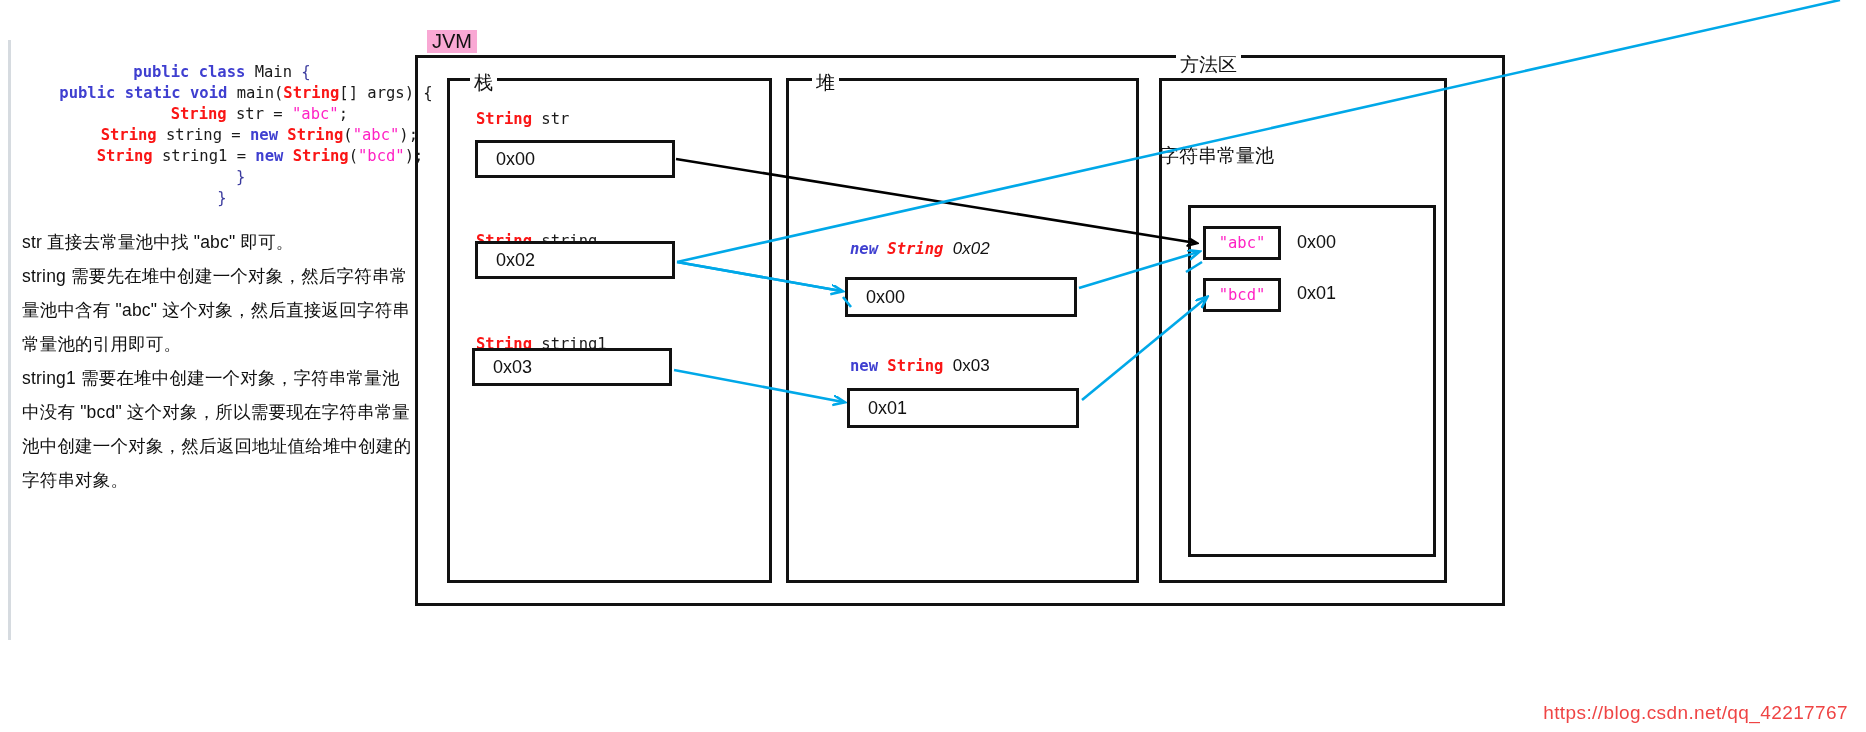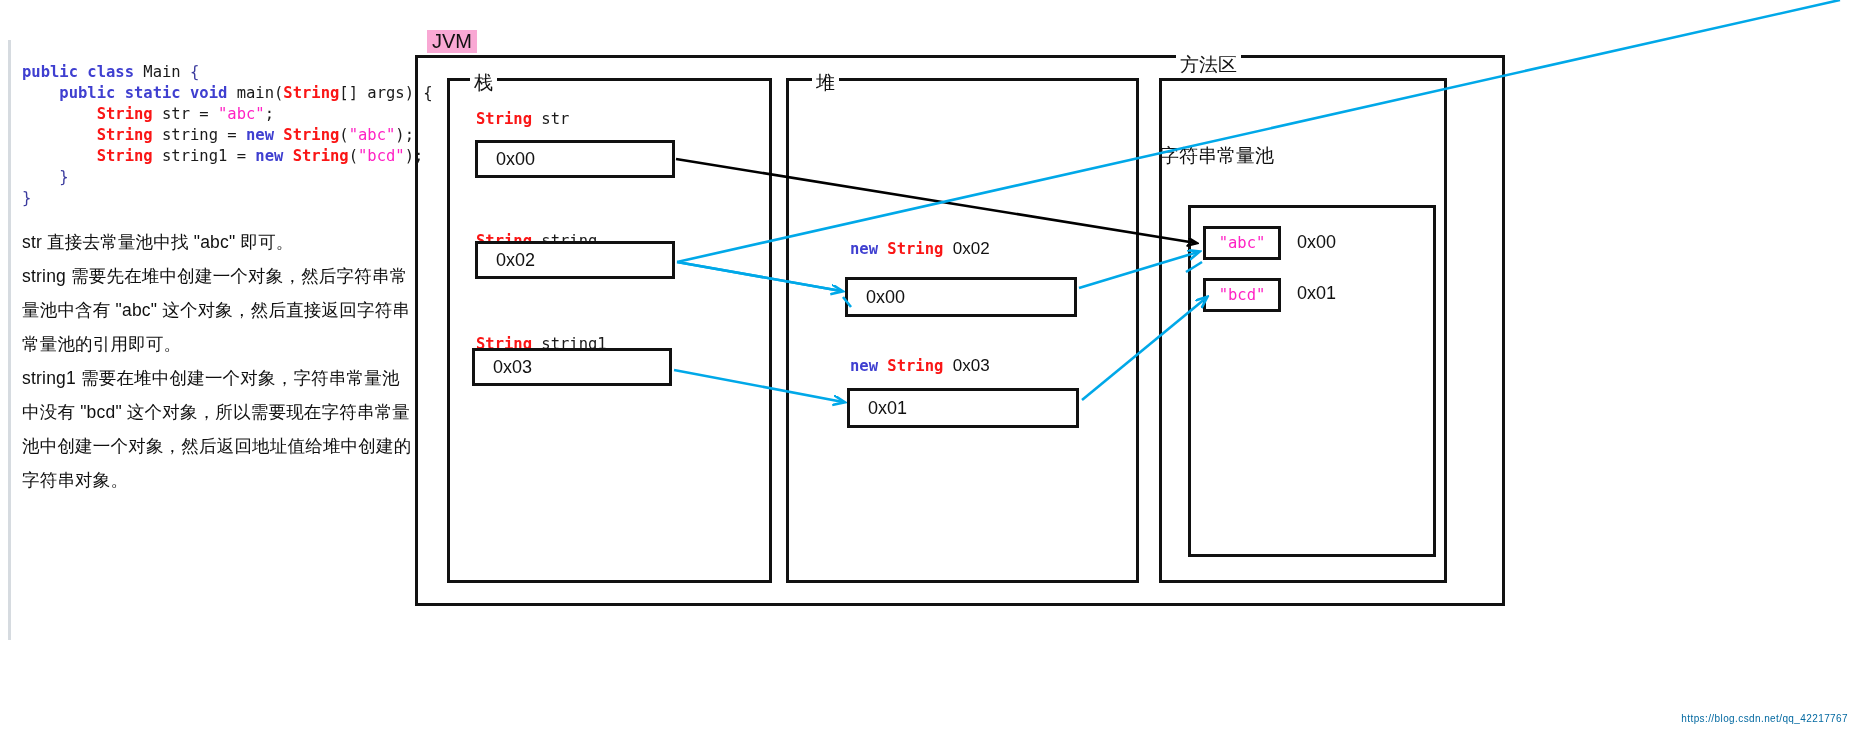--- a/index.html
+++ b/index.html
@@ -31,20 +31,21 @@
   .code-block {
     position: absolute;
     left: 22px;
     top: 62px;
     width: 400px;
     font-family: "DejaVu Sans Mono", "Liberation Mono", monospace;
     font-size: 15.5px;
     line-height: 21px;
     white-space: pre;
     color: #1a1a1a;
+    text-align: center;
   }
   .kw   { color: #3f3fd0; font-weight: 700; }
   .typ  { color: #fa1616; font-weight: 700; }
   .str  { color: #ff22c4; }
   .plain{ color: #1a1a1a; }
   .brace{ color: #3b3b9e; }
 
   .prose {
     position: absolute;
     left: 22px;
@@ -135,21 +136,21 @@
     position: absolute;
     font-family: "DejaVu Sans Mono", "Liberation Mono", monospace;
     font-size: 15.5px;
     white-space: pre;
   }
   .heap-addr {
     font-family: "Liberation Sans", sans-serif;
     font-size: 17px;
     color: #111;
   }
-  #hname-0 { left: 850px; top: 239px; }
+  #hname-0 { left: 850px; top: 239px; font-style: italic; }
   #hcell-0 { left: 845px; top: 277px; width: 232px; height: 40px; }
   #hname-1 { left: 850px; top: 356px; }
   #hcell-1 { left: 847px; top: 388px; width: 232px; height: 40px; }
 
   
   #pool-label {
     position: absolute;
     left: 1160px;
     top: 143px;
     font-size: 19px;
@@ -192,22 +193,22 @@
     left: 0; top: 0;
     width: 1866px;
     height: 732px;
     pointer-events: none;
   }
 
   .watermark {
     position: absolute;
     right: 18px;
     bottom: 8px;
-    font-size: 10px;
-    color: #0369a1;
+    font-size: 19px;
+    color: #ef4444;
     letter-spacing: 0.4px;
   }
 </style>
 </head>
 <body>
 
 <div id="canvas">
 
   <div class="left-rule"></div>
 

